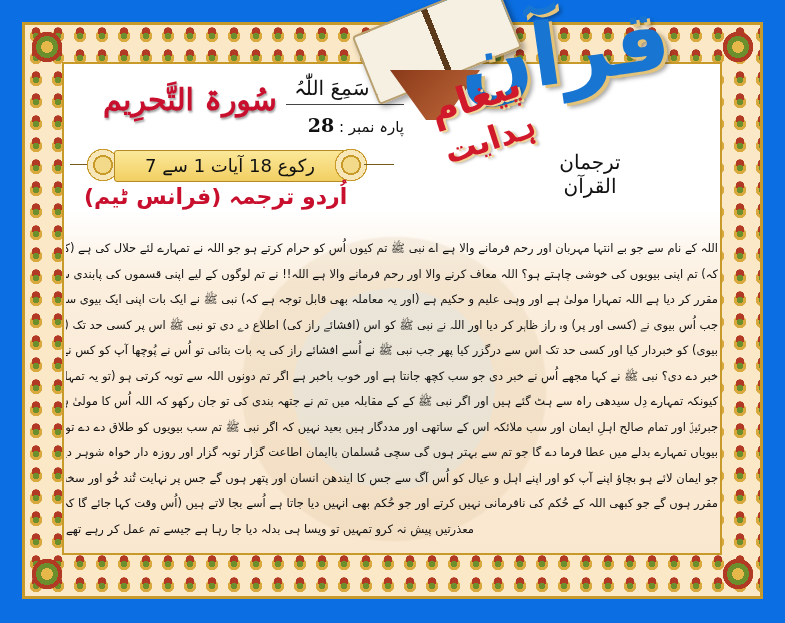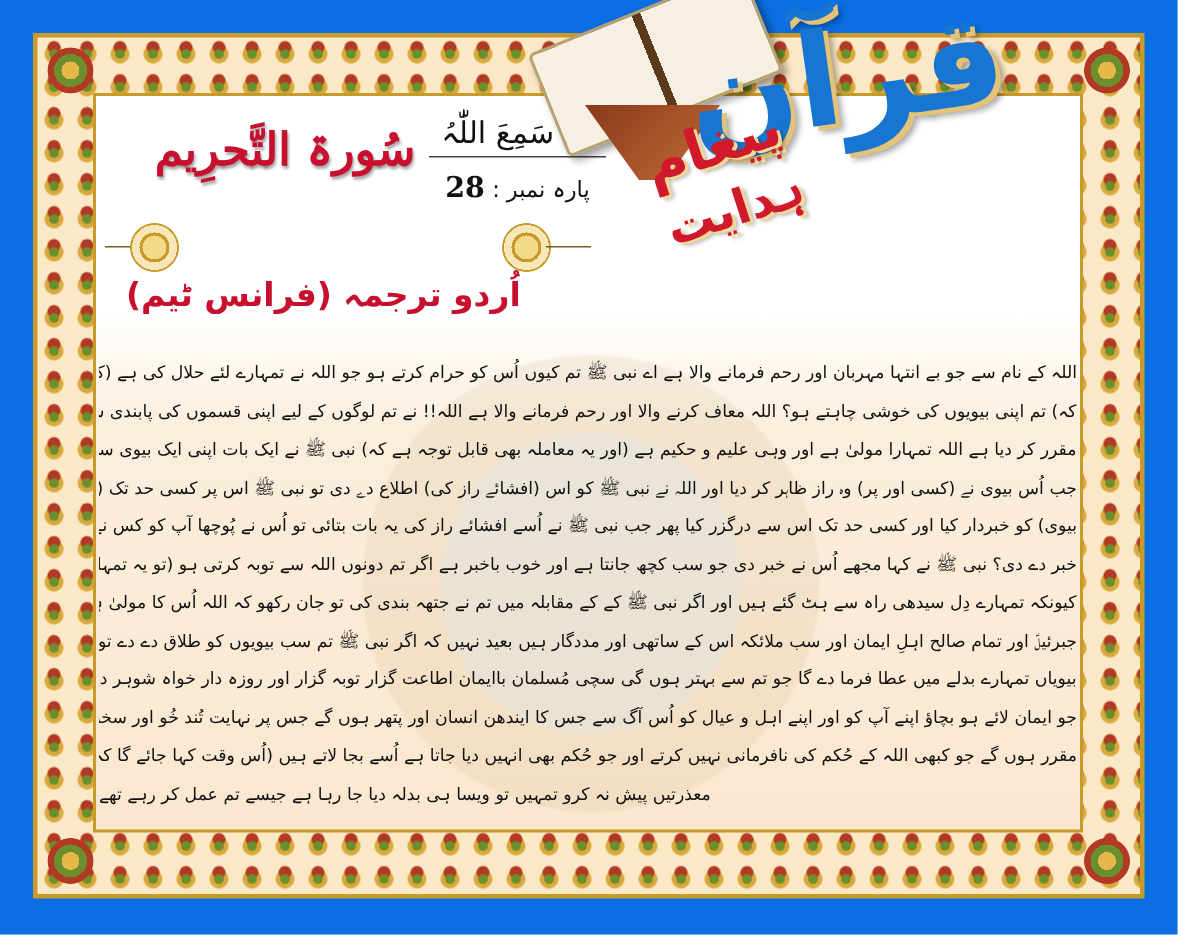--- a/index.html
+++ b/index.html
@@ -43,21 +43,21 @@
     font-size: 30px; color: #c8102e; text-align: right; direction: rtl;
     text-shadow: 1px 2px 2px rgba(0,0,0,0.35);
   }
   .qad-sami {
     position: absolute; left: 222px; top: 12px; width: 118px;
     font-family: "DejaVu Serif", serif; font-size: 20px; color: #111;
     text-align: center; direction: rtl; border-bottom: 1px solid #444; padding-bottom: 4px;
   }
   .para {
     position: absolute; left: 222px; top: 50px; width: 118px;
-    font-size: 15px; color: #111; text-align: center; direction: rtl;
+    font-size: 15px; color: #111; text-align: right; direction: rtl;
   }
   .para b { font-family: "DejaVu Serif", serif; font-size: 19px; }
   .ruku-banner {
     position: absolute; left: 50px; top: 86px; width: 230px; height: 30px;
     background: linear-gradient(180deg, #fbe89a, #f2cf62);
     border: 1px solid #b68a22; border-radius: 3px;
     font-size: 18px; color: #111; text-align: center; line-height: 30px; direction: rtl;
   }
   .ruku-cap {
     position: absolute; top: 84px; width: 34px; height: 34px;
@@ -128,20 +128,21 @@
 
   <div class="surah-title">سُورۃ التَّحرِیم</div>
   <div class="qad-sami">قَدْ سَمِعَ اللّٰہُ</div>
   <div class="para">
     <span>پارہ نمبر :</span>
     <b>28</b>
   </div>
 
   <div class="ruku-line" style="left:6px;"></div>
   <div class="ruku-cap" style="left:22px;"></div>
+  <div class="ruku-banner">رکوع 18 آیات 1 سے 7</div>
   <div class="ruku-cap" style="left:270px;"></div>
   <div class="ruku-line" style="left:300px;"></div>
 
   <div class="urdu-title">اُردو ترجمہ (فرانس ٹیم)</div>
 
   <div class="body-text">
     <div class="line">اللہ کے نام سے جو بے انتہا مہربان اور رحم فرمانے والا ہے اے نبی ﷺ تم کیوں اُس کو حرام کرتے ہو جو اللہ نے تمہارے لئے حلال کی ہے (کیا اس لیے</div>
     <div class="line">کہ) تم اپنی بیویوں کی خوشی چاہتے ہو؟ اللہ معاف کرنے والا اور رحم فرمانے والا ہے اللہ!! نے تم لوگوں کے لیے اپنی قسموں کی پابندی سے نکلنے کا طریقہ</div>
     <div class="line">مقرر کر دیا ہے اللہ تمہارا مولیٰ ہے اور وہی علیم و حکیم ہے (اور یہ معاملہ بھی قابل توجہ ہے کہ) نبی ﷺ نے ایک بات اپنی ایک بیوی سے راز میں کہی تھی پھر</div>
     <div class="line">جب اُس بیوی نے (کسی اور پر) وہ راز ظاہر کر دیا اور اللہ نے نبی ﷺ کو اس (افشائے راز کی) اطلاع دے دی تو نبی ﷺ اس پر کسی حد تک (اس</div>
@@ -155,13 +156,14 @@
     <div class="line last">معذرتیں پیش نہ کرو تمہیں تو ویسا ہی بدلہ دیا جا رہا ہے جیسے تم عمل کر رہے تھے</div>
   </div>
 </div>
 
 <div class="logo" style="top:-20px;">
   <div class="book"></div>
   <div class="stand"></div>
   <div class="quran-word">قرآن</div>
   <div class="paigham">پیغام</div>
   <div class="hidayat">ہدایت</div>
+  <div class="tarjuman">ترجمان القرآن</div>
 </div>
 
 </body></html>

